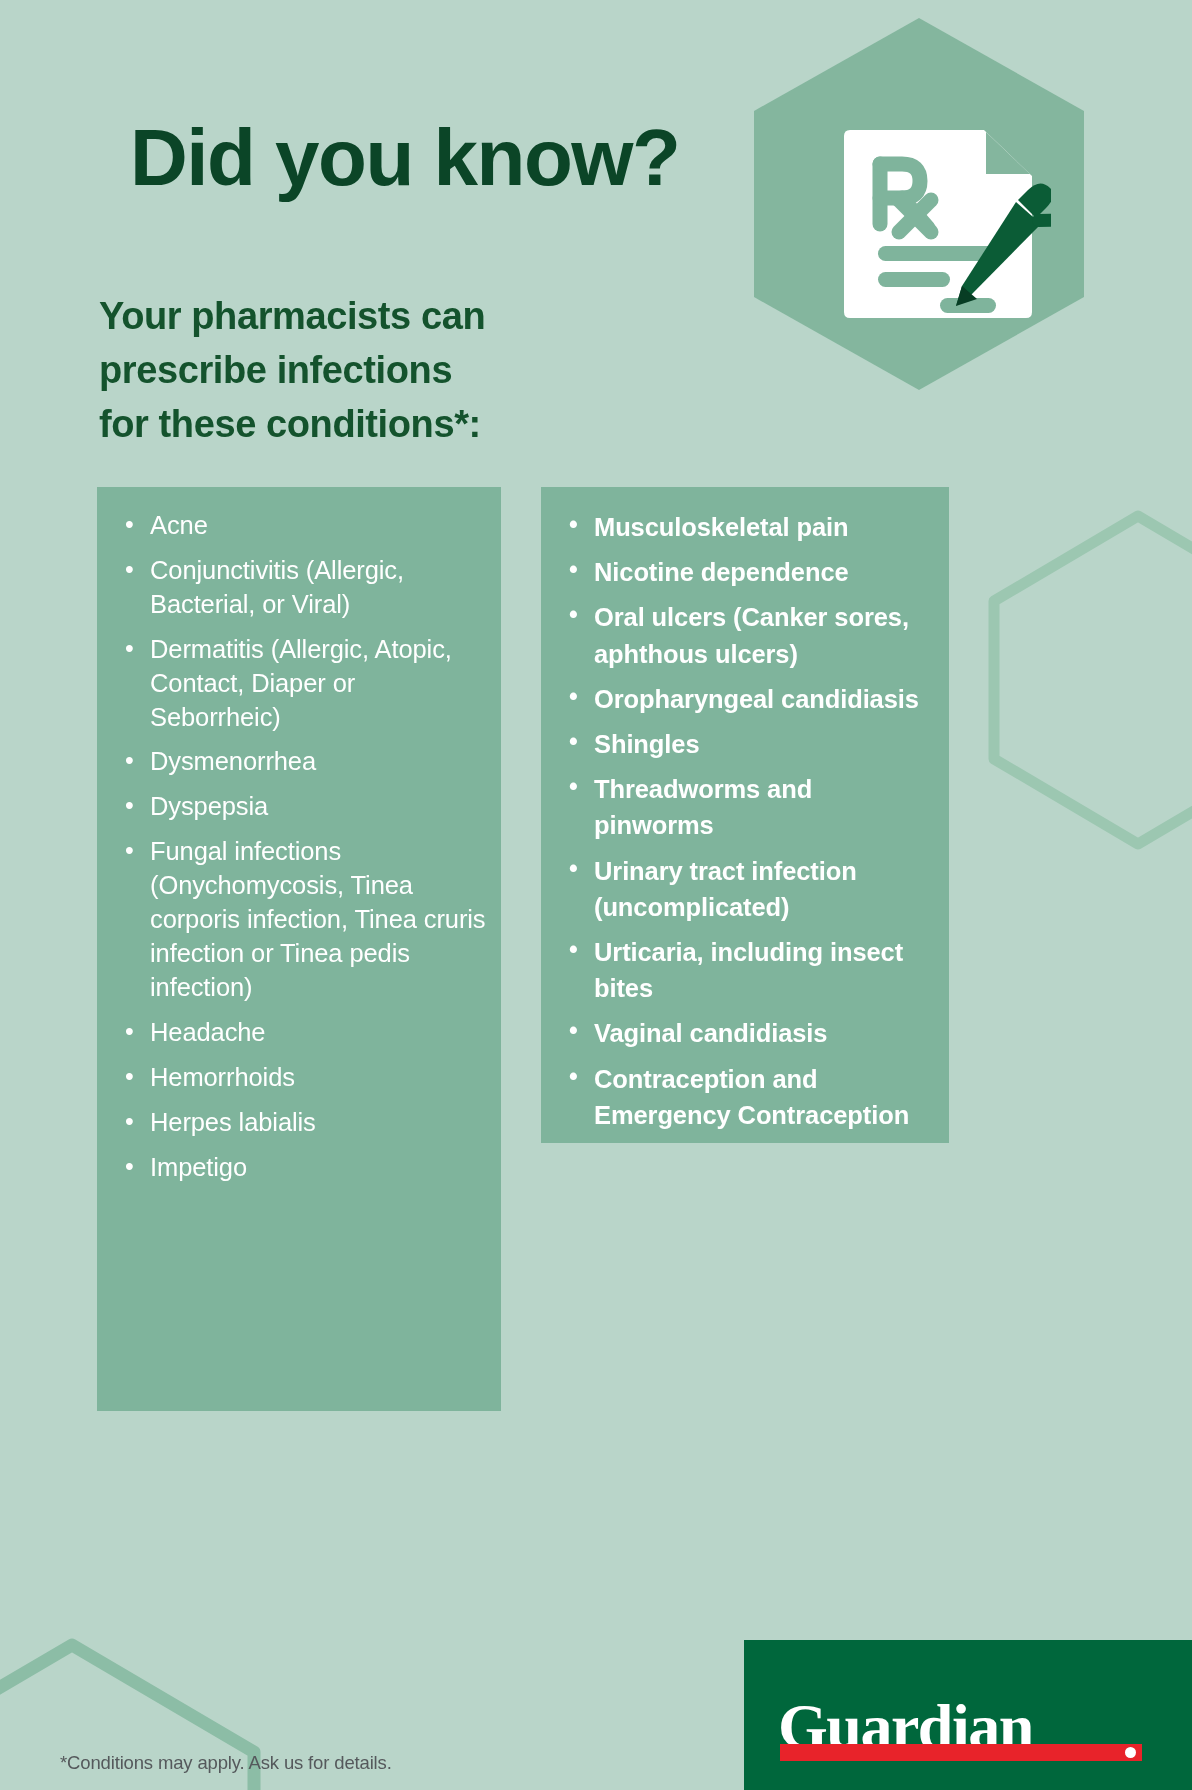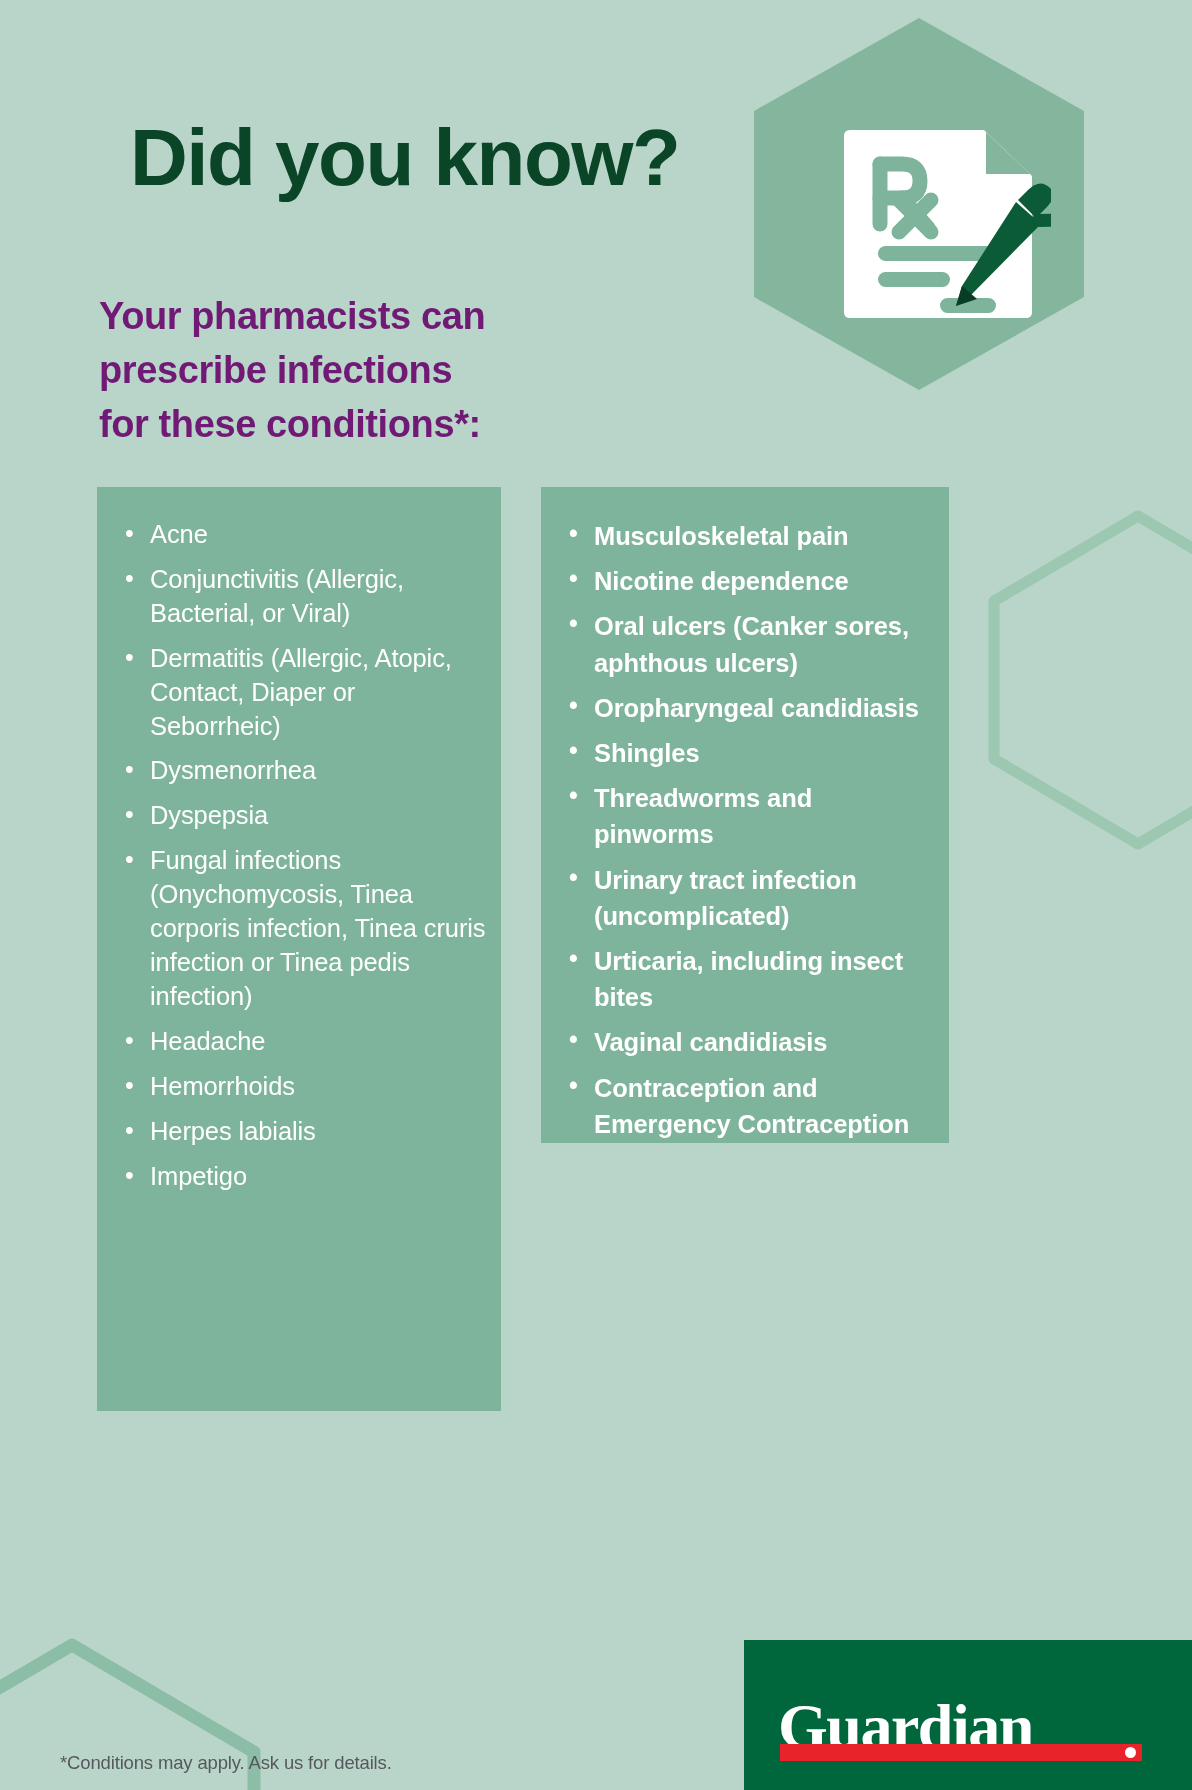--- a/index.html
+++ b/index.html
@@ -48,37 +48,37 @@
     color:#0b4527;
     letter-spacing:-1.5px;
     line-height:1.0;
     margin-left:31px;
   }
   .subhead {
     position:absolute;
     left:99px; top:290px;
     font-size:38px;
     font-weight:bold;
-    color:#701a75;
+    color:#14532d;
     line-height:1.42;
     letter-spacing:-0.4px;
   }
 
   
   .panel {
     position:absolute;
     background:#7fb49c;
   }
   #panel-left  { left:97px;  top:487px;  width:404px; height:924px; }
   #panel-right { left:541px; top:487px;  width:408px; height:656px;font-weight:bold; }
 
   ul.cond-list {
     list-style:none;
     margin:0;
-    padding:31px 14px 0 26px;
+    padding:22px 14px 0 26px;
   }
   ul.cond-list li {
     position:relative;
     color:#ffffff;
     font-size:25.5px;
     line-height:1.33;
     padding-left:27px;
     margin-bottom:11px;
     letter-spacing:-0.1px;
   }

